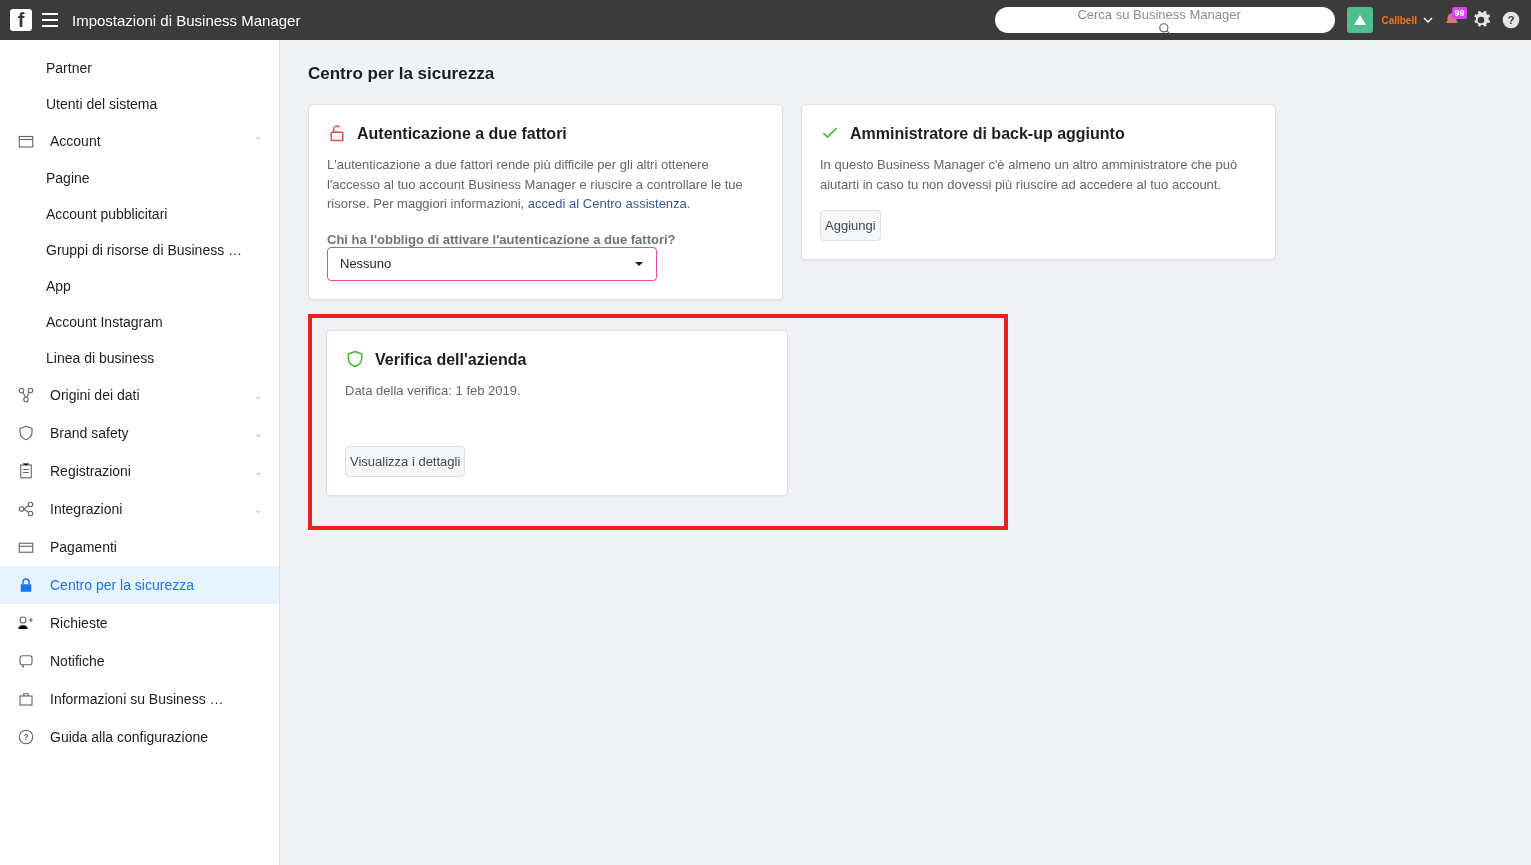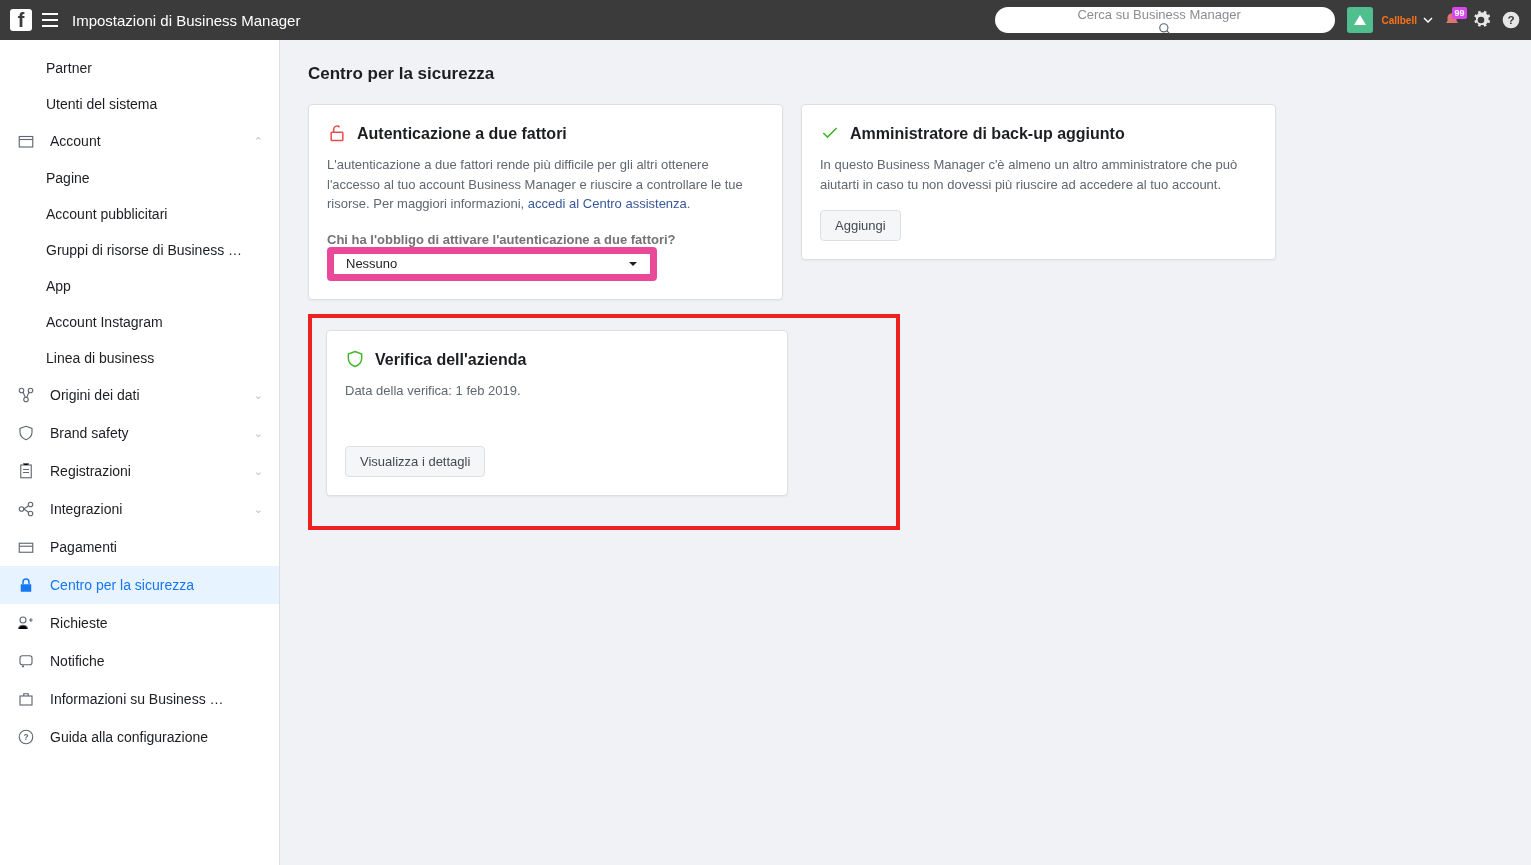--- a/index.html
+++ b/index.html
@@ -106,40 +106,40 @@
     }
     .card-head { display: flex; align-items: flex-end; margin-bottom: 12px; }
     .card-head-icon { margin-right: 10px; display:flex; align-items:center; }
     .card-title { font-size: 16px; font-weight: 600; color: #1c1e21; }
     .card-body { font-size: 13px; color: #606770; line-height: 1.5; }
     .card-body a { color: #385898; text-decoration: none; }
     .subhead { font-size: 13px; font-weight: 700; color: #737373; margin-top: 18px; }
     
     .select {
       width: 330px; height: 34px;
-      border: 7px solid #ec4899; border-radius: 4px;
+      border: 1px solid #ec4899; border-radius: 4px;
       display:flex; align-items:center; justify-content: space-between;
       padding: 0 12px; cursor: pointer;
       background: #fff; font-size: 13px; color: #1c1e21;
     }
     .btn-secondary {
       display: inline-block;
-      padding: 7px 14px;
+      padding: 7px 4px;
       background: #f5f6f7;
       border: 1px solid #dddfe2;
       border-radius: 4px;
       color: #444950; font-size: 13px;
       cursor: pointer; margin-top: 16px; text-align: center;
     }
     
     .highlight-box {
       position: relative;
       border: 4px solid #ee2020;
       padding: 12px 14px 30px 14px;
-      width: 592px;
+      width: 700px;
       margin-top: -4px;
     }
     
     svg { display:block; }
   </style>
 </head>
 <body>
 
 <div class="top-header">
   <div class="fb-logo">f</div>

